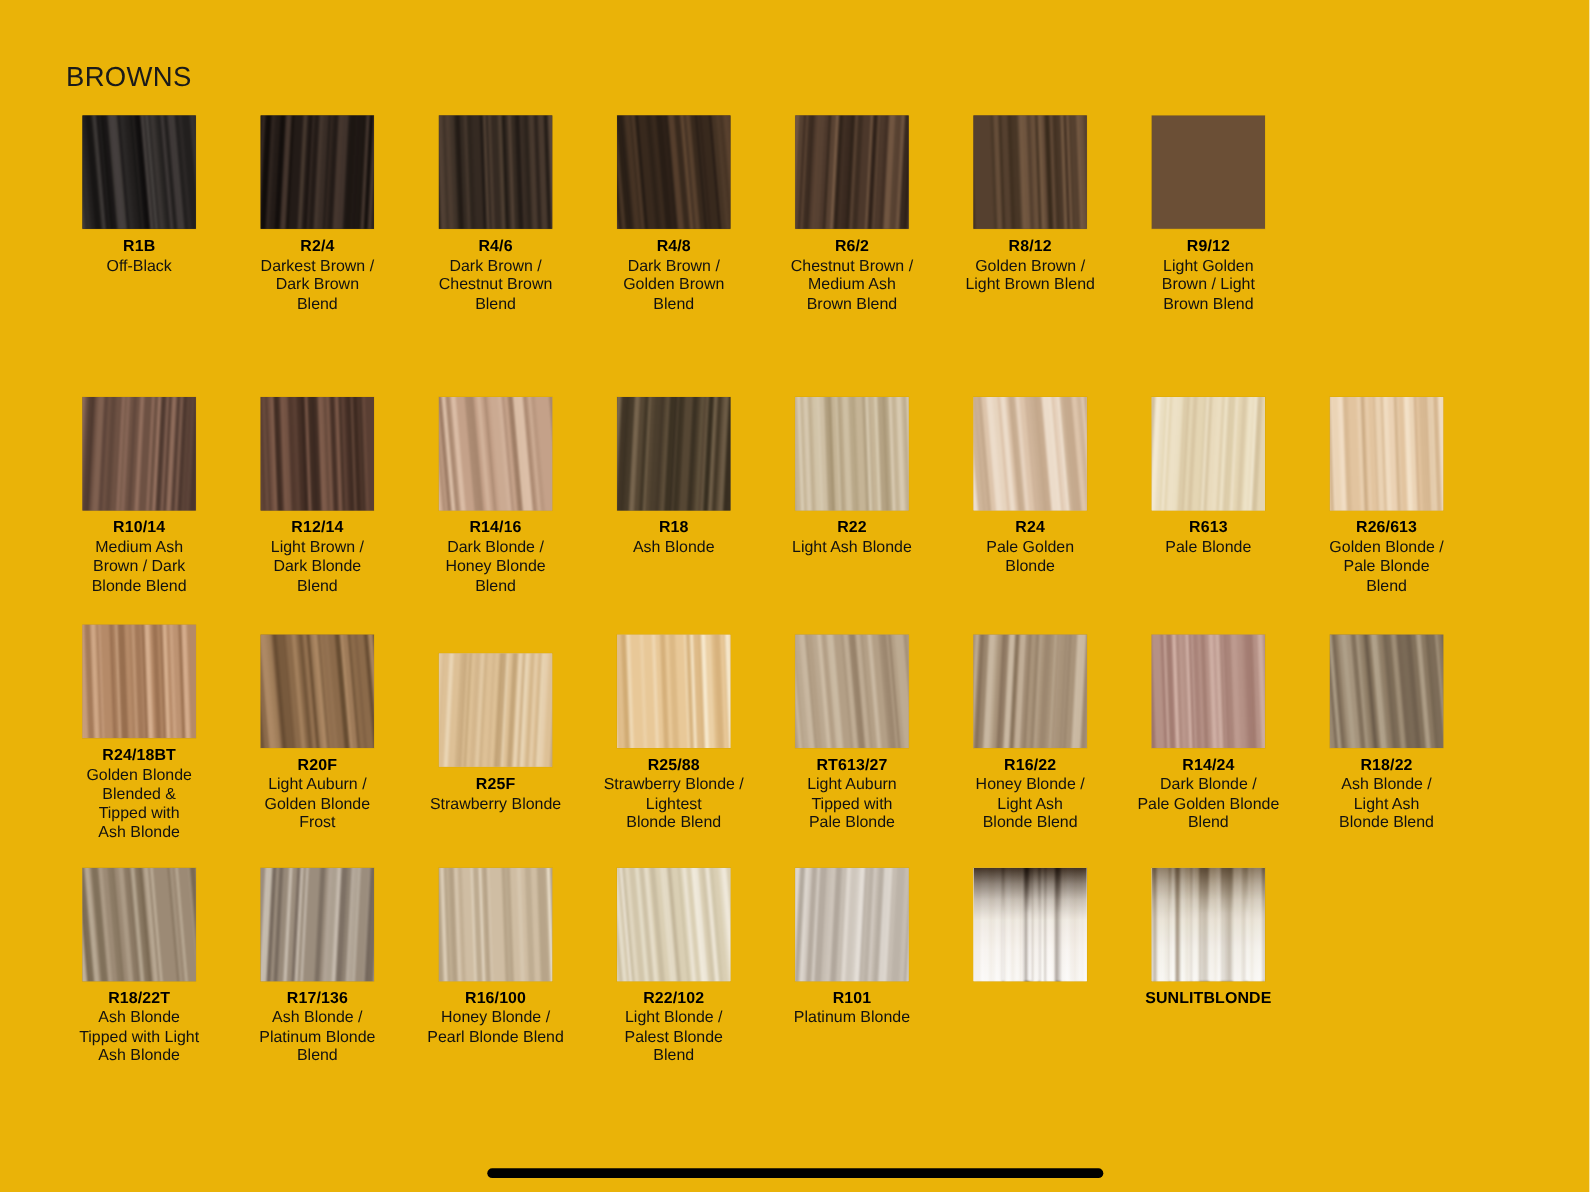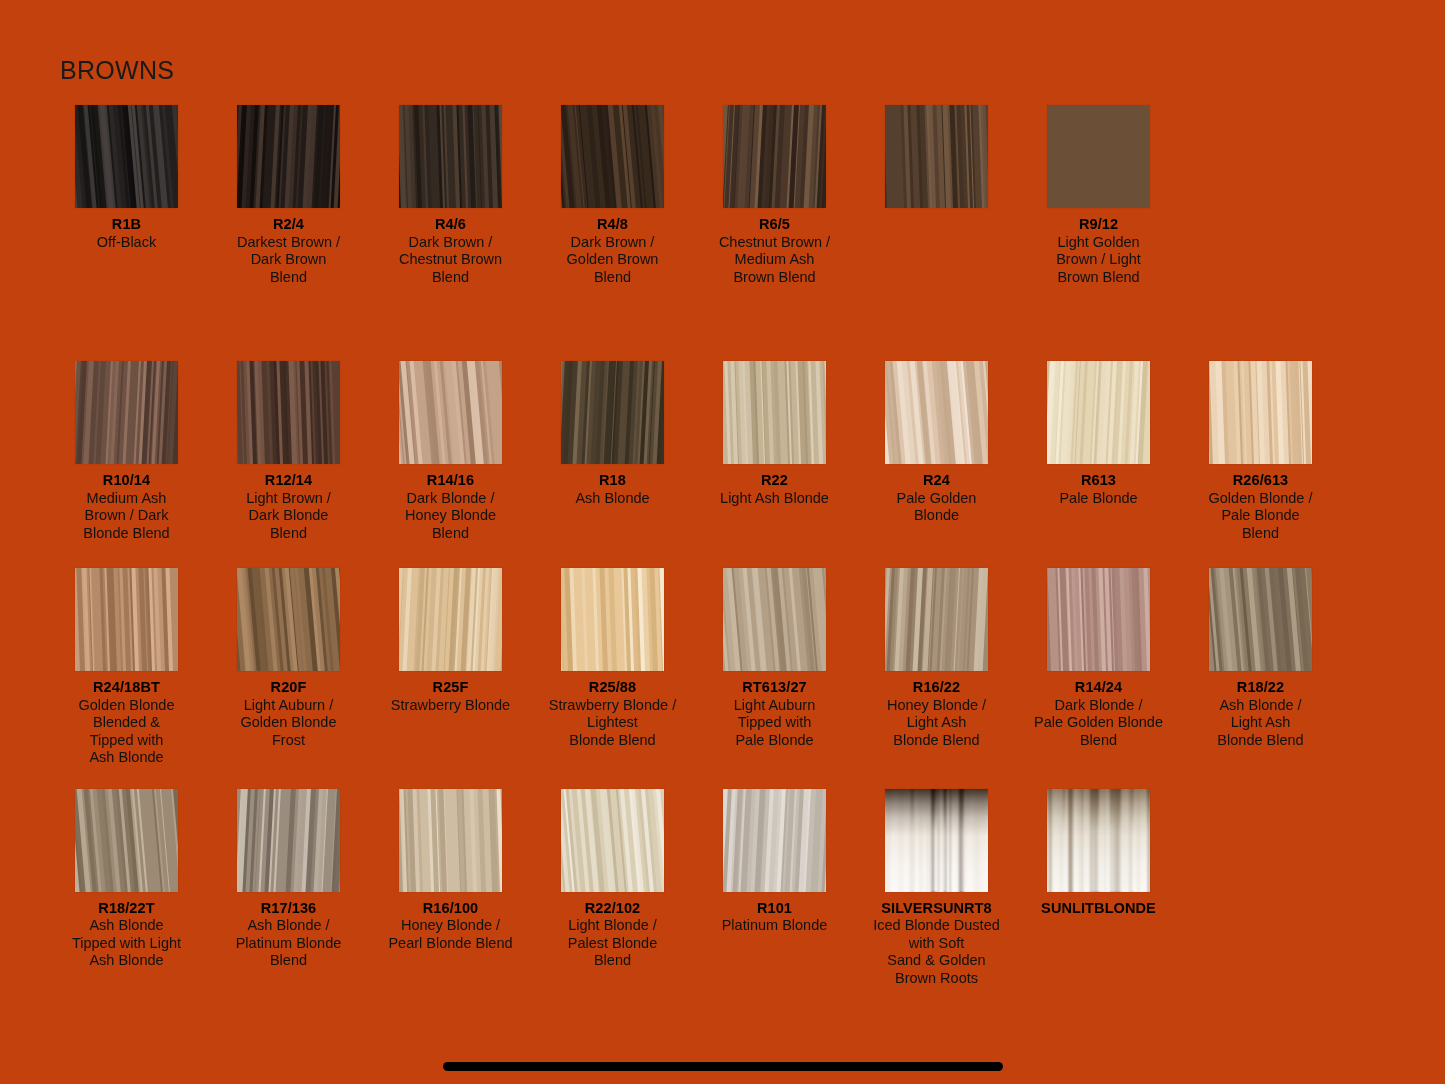--- a/index.html
+++ b/index.html
@@ -91,21 +91,21 @@
     bottom: 13px;
     width: 560px;
     height: 9px;
     border-radius: 5px;
     background: #000000;
   }
 </style>
 </head>
 <body>
 
-<div id="page" style="background: #c2410c;">
+<div id="page" style="background: #eab308;">
 
   <div class="section" id="sec-browns" style="top:58px;">
     <h2 class="section-title">BROWNS</h2>
     <div class="swatch-row" id="row-browns" style="margin-top:22px;">
         <div class="swatch-cell">
           <div class="swatch" style="background: rgb(34, 31, 30);">
             <div class="strands" style="background: linear-gradient(90deg, rgb(64, 59, 57) 0%, rgb(64, 59, 57) 2.3%, rgb(23, 21, 20) 2.3%, rgb(23, 21, 20) 4.87%, rgb(34, 31, 30) 4.87%, rgb(34, 31, 30) 7.49%, rgb(19, 17, 16) 7.49%, rgb(19, 17, 16) 9.38%, rgb(20, 18, 17) 9.38%, rgb(20, 18, 17) 11.52%, rgb(47, 43, 42) 11.52%, rgb(47, 43, 42) 12.37%, rgb(65, 60, 58) 12.37%, rgb(65, 60, 58) 13.79%, rgb(16, 14, 14) 13.79%, rgb(16, 14, 14) 16.24%, rgb(67, 62, 60) 16.24%, rgb(67, 62, 60) 18.79%, rgb(45, 42, 40) 18.79%, rgb(45, 42, 40) 21.49%, rgb(34, 31, 30) 21.49%, rgb(34, 31, 30) 23%, rgb(34, 31, 30) 23%, rgb(34, 31, 30) 23.87%, rgb(23, 21, 20) 23.87%, rgb(23, 21, 20) 26.77%, rgb(34, 31, 30) 26.77%, rgb(34, 31, 30) 27.47%, rgb(59, 55, 53) 27.47%, rgb(59, 55, 53) 29.81%, rgb(20, 17, 17) 29.81%, rgb(20, 17, 17) 30.8%, rgb(34, 31, 30) 30.8%, rgb(34, 31, 30) 31.71%, rgb(21, 19, 18) 31.71%, rgb(21, 19, 18) 33.44%, rgb(25, 22, 22) 33.44%, rgb(25, 22, 22) 35.33%, rgb(60, 55, 53) 35.33%, rgb(60, 55, 53) 36.5%, rgb(69, 63, 62) 36.5%, rgb(69, 63, 62) 39.48%, rgb(61, 56, 54) 39.48%, rgb(61, 56, 54) 40.6%, rgb(26, 23, 23) 40.6%, rgb(26, 23, 23) 41.99%, rgb(42, 39, 38) 41.99%, rgb(42, 39, 38) 44.38%, rgb(34, 31, 30) 44.38%, rgb(34, 31, 30) 47.09%, rgb(25, 23, 22) 47.09%, rgb(25, 23, 22) 48.86%, rgb(34, 31, 30) 48.86%, rgb(34, 31, 30) 49.57%, rgb(17, 15, 15) 49.57%, rgb(17, 15, 15) 51.06%, rgb(15, 13, 13) 51.06%, rgb(15, 13, 13) 53.14%, rgb(70, 64, 62) 53.14%, rgb(70, 64, 62) 54.68%, rgb(46, 42, 41) 54.68%, rgb(46, 42, 41) 55.53%, rgb(71, 66, 64) 55.53%, rgb(71, 66, 64) 56.56%, rgb(68, 63, 61) 56.56%, rgb(68, 63, 61) 57.23%, rgb(25, 23, 22) 57.23%, rgb(25, 23, 22) 58%, rgb(57, 52, 50) 58%, rgb(57, 52, 50) 60.33%, rgb(43, 40, 38) 60.33%, rgb(43, 40, 38) 61.88%, rgb(34, 31, 30) 61.88%, rgb(34, 31, 30) 63.71%, rgb(63, 57, 56) 63.71%, rgb(63, 57, 56) 65.07%, rgb(34, 31, 30) 65.07%, rgb(34, 31, 30) 67.41%, rgb(63, 57, 56) 67.41%, rgb(63, 57, 56) 69.72%, rgb(64, 59, 57) 69.72%, rgb(64, 59, 57) 70.9%, rgb(34, 31, 30) 70.9%, rgb(34, 31, 30) 73.13%, rgb(44, 40, 39) 73.13%, rgb(44, 40, 39) 74.49%, rgb(34, 31, 30) 74.49%, rgb(34, 31, 30) 77.1%, rgb(34, 31, 30) 77.1%, rgb(34, 31, 30) 78.68%, rgb(53, 49, 47) 78.68%, rgb(53, 49, 47) 80.86%, rgb(49, 44, 43) 80.86%, rgb(49, 44, 43) 83.67%, rgb(34, 31, 30) 83.67%, rgb(34, 31, 30) 84.71%, rgb(34, 31, 30) 84.71%, rgb(34, 31, 30) 86.93%, rgb(23, 21, 20) 86.93%, rgb(23, 21, 20) 88.29%, rgb(27, 24, 24) 88.29%, rgb(27, 24, 24) 88.9%, rgb(34, 31, 30) 88.9%, rgb(34, 31, 30) 90.5%, rgb(34, 31, 30) 90.5%, rgb(34, 31, 30) 92.41%, rgb(28, 25, 24) 92.41%, rgb(28, 25, 24) 95.22%, rgb(27, 24, 23) 95.22%, rgb(27, 24, 23) 97.42%, rgb(34, 31, 30) 97.42%, rgb(34, 31, 30) 99.29%, rgb(34, 31, 30) 99.29%, rgb(34, 31, 30) 100%); transform: rotate(-5deg) scale(1.3); filter: blur(0.6px);"></div>
             <div class="sheen"></div>
           </div>
           <div class="cap-wrap">
@@ -148,30 +148,35 @@
 Golden Brown
 Blend</div>
           </div>
         </div>
         <div class="swatch-cell">
           <div class="swatch" style="background: rgb(76, 56, 43);">
             <div class="strands" style="background: linear-gradient(90deg, rgb(76, 56, 43) 0%, rgb(76, 56, 43) 0.73%, rgb(97, 73, 55) 0.73%, rgb(97, 73, 55) 2.76%, rgb(63, 46, 35) 2.76%, rgb(63, 46, 35) 4.54%, rgb(111, 85, 64) 4.54%, rgb(111, 85, 64) 6.26%, rgb(76, 56, 43) 6.26%, rgb(76, 56, 43) 9.11%, rgb(59, 43, 33) 9.11%, rgb(59, 43, 33) 10.66%, rgb(50, 36, 27) 10.66%, rgb(50, 36, 27) 12.68%, rgb(98, 74, 56) 12.68%, rgb(98, 74, 56) 15%, rgb(53, 38, 29) 15%, rgb(53, 38, 29) 16.11%, rgb(118, 90, 68) 16.11%, rgb(118, 90, 68) 17.85%, rgb(111, 84, 64) 17.85%, rgb(111, 84, 64) 20.7%, rgb(58, 43, 32) 20.7%, rgb(58, 43, 32) 21.3%, rgb(98, 74, 56) 21.3%, rgb(98, 74, 56) 22.12%, rgb(67, 49, 37) 22.12%, rgb(67, 49, 37) 24.23%, rgb(116, 88, 67) 24.23%, rgb(116, 88, 67) 24.88%, rgb(62, 45, 34) 24.88%, rgb(62, 45, 34) 27.14%, rgb(53, 39, 29) 27.14%, rgb(53, 39, 29) 27.86%, rgb(76, 56, 43) 27.86%, rgb(76, 56, 43) 29.71%, rgb(90, 67, 51) 29.71%, rgb(90, 67, 51) 31.11%, rgb(87, 65, 50) 31.11%, rgb(87, 65, 50) 33.81%, rgb(76, 56, 43) 33.81%, rgb(76, 56, 43) 35.93%, rgb(48, 35, 26) 35.93%, rgb(48, 35, 26) 36.92%, rgb(88, 66, 50) 36.92%, rgb(88, 66, 50) 39.53%, rgb(119, 91, 69) 39.53%, rgb(119, 91, 69) 41.38%, rgb(47, 34, 25) 41.38%, rgb(47, 34, 25) 43.46%, rgb(63, 46, 35) 43.46%, rgb(63, 46, 35) 45.36%, rgb(58, 42, 32) 45.36%, rgb(58, 42, 32) 47.66%, rgb(47, 34, 25) 47.66%, rgb(47, 34, 25) 49.58%, rgb(87, 65, 49) 49.58%, rgb(87, 65, 49) 51.3%, rgb(60, 44, 33) 51.3%, rgb(60, 44, 33) 54.02%, rgb(76, 56, 43) 54.02%, rgb(76, 56, 43) 55.13%, rgb(76, 56, 43) 55.13%, rgb(76, 56, 43) 55.99%, rgb(76, 56, 43) 55.99%, rgb(76, 56, 43) 58.21%, rgb(119, 91, 69) 58.21%, rgb(119, 91, 69) 59.48%, rgb(48, 34, 26) 59.48%, rgb(48, 34, 26) 62.13%, rgb(117, 89, 67) 62.13%, rgb(117, 89, 67) 62.76%, rgb(76, 56, 43) 62.76%, rgb(76, 56, 43) 63.74%, rgb(76, 56, 43) 63.74%, rgb(76, 56, 43) 65.73%, rgb(65, 47, 36) 65.73%, rgb(65, 47, 36) 68%, rgb(113, 86, 65) 68%, rgb(113, 86, 65) 70.87%, rgb(88, 66, 50) 70.87%, rgb(88, 66, 50) 73.66%, rgb(76, 56, 43) 73.66%, rgb(76, 56, 43) 74.31%, rgb(109, 83, 63) 74.31%, rgb(109, 83, 63) 76.03%, rgb(49, 36, 27) 76.03%, rgb(49, 36, 27) 77.48%, rgb(59, 43, 32) 77.48%, rgb(59, 43, 32) 78.46%, rgb(46, 33, 24) 78.46%, rgb(46, 33, 24) 79.76%, rgb(48, 34, 26) 79.76%, rgb(48, 34, 26) 80.77%, rgb(76, 56, 43) 80.77%, rgb(76, 56, 43) 81.9%, rgb(76, 56, 43) 81.9%, rgb(76, 56, 43) 83.71%, rgb(102, 77, 58) 83.71%, rgb(102, 77, 58) 85.69%, rgb(76, 56, 43) 85.69%, rgb(76, 56, 43) 88.14%, rgb(76, 56, 43) 88.14%, rgb(76, 56, 43) 89.96%, rgb(94, 71, 54) 89.96%, rgb(94, 71, 54) 91.46%, rgb(98, 74, 56) 91.46%, rgb(98, 74, 56) 92.84%, rgb(53, 39, 29) 92.84%, rgb(53, 39, 29) 93.77%, rgb(58, 42, 32) 93.77%, rgb(58, 42, 32) 94.9%, rgb(91, 68, 52) 94.9%, rgb(91, 68, 52) 97.89%, rgb(76, 56, 43) 97.89%, rgb(76, 56, 43) 100%); transform: rotate(3deg) scale(1.3); filter: blur(0.6px);"></div>
             <div class="sheen"></div>
           </div>
           <div class="cap-wrap">
-            <div class="cap-code">R6/5</div>
+            <div class="cap-code">R6/2</div>
             <div class="cap-desc">Chestnut Brown /
 Medium Ash
 Brown Blend</div>
           </div>
         </div>
         <div class="swatch-cell">
           <div class="swatch" style="background: rgb(85, 64, 47);">
             <div class="strands" style="background: linear-gradient(90deg, rgb(122, 94, 70) 0%, rgb(122, 94, 70) 2.73%, rgb(95, 72, 53) 2.73%, rgb(95, 72, 53) 4.66%, rgb(85, 64, 47) 4.66%, rgb(85, 64, 47) 5.63%, rgb(59, 43, 29) 5.63%, rgb(59, 43, 29) 7.3%, rgb(85, 64, 47) 7.3%, rgb(85, 64, 47) 9.12%, rgb(121, 93, 69) 9.12%, rgb(121, 93, 69) 9.96%, rgb(69, 51, 36) 9.96%, rgb(69, 51, 36) 11.63%, rgb(125, 96, 71) 11.63%, rgb(125, 96, 71) 12.72%, rgb(125, 96, 71) 12.72%, rgb(125, 96, 71) 15.23%, rgb(85, 64, 47) 15.23%, rgb(85, 64, 47) 17.36%, rgb(62, 46, 32) 17.36%, rgb(62, 46, 32) 19.79%, rgb(85, 64, 47) 19.79%, rgb(85, 64, 47) 22.55%, rgb(85, 64, 47) 22.55%, rgb(85, 64, 47) 25.01%, rgb(85, 64, 47) 25.01%, rgb(85, 64, 47) 27.55%, rgb(85, 64, 47) 27.55%, rgb(85, 64, 47) 29.77%, rgb(73, 55, 39) 29.77%, rgb(73, 55, 39) 31.51%, rgb(101, 77, 57) 31.51%, rgb(101, 77, 57) 34.07%, rgb(66, 49, 34) 34.07%, rgb(66, 49, 34) 35.59%, rgb(85, 64, 47) 35.59%, rgb(85, 64, 47) 37.59%, rgb(85, 64, 47) 37.59%, rgb(85, 64, 47) 38.83%, rgb(63, 47, 32) 38.83%, rgb(63, 47, 32) 40.88%, rgb(72, 54, 38) 40.88%, rgb(72, 54, 38) 43.75%, rgb(97, 74, 55) 43.75%, rgb(97, 74, 55) 45.11%, rgb(119, 92, 68) 45.11%, rgb(119, 92, 68) 46.01%, rgb(111, 85, 63) 46.01%, rgb(111, 85, 63) 48.53%, rgb(85, 64, 47) 48.53%, rgb(85, 64, 47) 50.92%, rgb(104, 79, 58) 50.92%, rgb(104, 79, 58) 53.5%, rgb(59, 43, 29) 53.5%, rgb(59, 43, 29) 54.38%, rgb(113, 87, 64) 54.38%, rgb(113, 87, 64) 56.89%, rgb(98, 74, 55) 56.89%, rgb(98, 74, 55) 58.17%, rgb(57, 42, 28) 58.17%, rgb(57, 42, 28) 61.13%, rgb(98, 74, 55) 61.13%, rgb(98, 74, 55) 62.52%, rgb(67, 50, 35) 62.52%, rgb(67, 50, 35) 64.85%, rgb(74, 55, 40) 64.85%, rgb(74, 55, 40) 66.85%, rgb(116, 89, 66) 66.85%, rgb(116, 89, 66) 68.25%, rgb(67, 49, 35) 68.25%, rgb(67, 49, 35) 69.79%, rgb(124, 95, 71) 69.79%, rgb(124, 95, 71) 70.78%, rgb(67, 50, 35) 70.78%, rgb(67, 50, 35) 71.55%, rgb(85, 64, 47) 71.55%, rgb(85, 64, 47) 73.44%, rgb(85, 64, 47) 73.44%, rgb(85, 64, 47) 75.05%, rgb(121, 93, 69) 75.05%, rgb(121, 93, 69) 76.25%, rgb(108, 83, 61) 76.25%, rgb(108, 83, 61) 77.65%, rgb(103, 78, 58) 77.65%, rgb(103, 78, 58) 79.1%, rgb(85, 64, 47) 79.1%, rgb(85, 64, 47) 81.45%, rgb(85, 64, 47) 81.45%, rgb(85, 64, 47) 83.82%, rgb(71, 53, 37) 83.82%, rgb(71, 53, 37) 85.86%, rgb(72, 54, 38) 85.86%, rgb(72, 54, 38) 87.34%, rgb(72, 54, 39) 87.34%, rgb(72, 54, 39) 89.24%, rgb(115, 88, 65) 89.24%, rgb(115, 88, 65) 91.16%, rgb(56, 41, 27) 91.16%, rgb(56, 41, 27) 93.69%, rgb(66, 49, 34) 93.69%, rgb(66, 49, 34) 96.04%, rgb(85, 64, 47) 96.04%, rgb(85, 64, 47) 98.38%, rgb(65, 48, 33) 98.38%, rgb(65, 48, 33) 100%); transform: rotate(-2deg) scale(1.3); filter: blur(0.6px);"></div>
             <div class="sheen"></div>
+          </div>
+          <div class="cap-wrap">
+            <div class="cap-code">R8/12</div>
+            <div class="cap-desc">Golden Brown /
+Light Brown Blend</div>
           </div>
         </div>
         <div class="swatch-cell">
           <div class="swatch" style="background: rgb(107, 79, 54);">
             <div class="strands" style="transform: rotate(-5deg) scale(1.3); filter: blur(0.6px);"></div>
             <div class="sheen"></div>
           </div>
           <div class="cap-wrap">
             <div class="cap-code">R9/12</div>
             <div class="cap-desc">Light Golden
@@ -267,21 +272,21 @@
             <div class="sheen"></div>
           </div>
           <div class="cap-wrap">
             <div class="cap-code">R26/613</div>
             <div class="cap-desc">Golden Blonde /
 Pale Blonde
 Blend</div>
           </div>
         </div>
       </div>
-    <div class="swatch-row" id="row-blondes-1" style="margin-top:26px;">
+    <div class="swatch-row" id="row-blondes-1" style="margin-top:26px;align-items:center;">
         <div class="swatch-cell">
           <div class="swatch" style="background: rgb(181, 138, 104);">
             <div class="strands" style="background: linear-gradient(90deg, rgb(161, 119, 87) 0%, rgb(161, 119, 87) 2.18%, rgb(156, 115, 83) 2.18%, rgb(156, 115, 83) 4.96%, rgb(157, 115, 83) 4.96%, rgb(157, 115, 83) 7.19%, rgb(209, 169, 136) 7.19%, rgb(209, 169, 136) 8.74%, rgb(204, 164, 131) 8.74%, rgb(204, 164, 131) 10.46%, rgb(202, 161, 128) 10.46%, rgb(202, 161, 128) 11.82%, rgb(149, 107, 76) 11.82%, rgb(149, 107, 76) 13.29%, rgb(191, 149, 116) 13.29%, rgb(191, 149, 116) 13.91%, rgb(206, 166, 133) 13.91%, rgb(206, 166, 133) 16.15%, rgb(214, 174, 142) 16.15%, rgb(214, 174, 142) 18.68%, rgb(198, 156, 123) 18.68%, rgb(198, 156, 123) 21.15%, rgb(197, 155, 122) 21.15%, rgb(197, 155, 122) 21.82%, rgb(165, 123, 90) 21.82%, rgb(165, 123, 90) 24.76%, rgb(203, 163, 130) 24.76%, rgb(203, 163, 130) 25.43%, rgb(207, 167, 134) 25.43%, rgb(207, 167, 134) 27.49%, rgb(181, 138, 104) 27.49%, rgb(181, 138, 104) 28.39%, rgb(155, 114, 82) 28.39%, rgb(155, 114, 82) 29.07%, rgb(212, 172, 140) 29.07%, rgb(212, 172, 140) 29.69%, rgb(192, 150, 117) 29.69%, rgb(192, 150, 117) 30.4%, rgb(181, 138, 104) 30.4%, rgb(181, 138, 104) 32.31%, rgb(181, 138, 104) 32.31%, rgb(181, 138, 104) 34.87%, rgb(155, 113, 81) 34.87%, rgb(155, 113, 81) 36.54%, rgb(170, 128, 95) 36.54%, rgb(170, 128, 95) 38.02%, rgb(204, 164, 131) 38.02%, rgb(204, 164, 131) 38.98%, rgb(153, 112, 80) 38.98%, rgb(153, 112, 80) 40.08%, rgb(151, 110, 78) 40.08%, rgb(151, 110, 78) 42.98%, rgb(181, 138, 104) 42.98%, rgb(181, 138, 104) 45.54%, rgb(167, 125, 92) 45.54%, rgb(167, 125, 92) 46.68%, rgb(192, 151, 117) 46.68%, rgb(192, 151, 117) 48.44%, rgb(163, 121, 89) 48.44%, rgb(163, 121, 89) 51.36%, rgb(189, 147, 114) 51.36%, rgb(189, 147, 114) 52.16%, rgb(151, 109, 78) 52.16%, rgb(151, 109, 78) 53.38%, rgb(213, 174, 142) 53.38%, rgb(213, 174, 142) 56.14%, rgb(181, 138, 104) 56.14%, rgb(181, 138, 104) 57.76%, rgb(156, 114, 82) 57.76%, rgb(156, 114, 82) 60.55%, rgb(181, 138, 104) 60.55%, rgb(181, 138, 104) 61.48%, rgb(158, 116, 84) 61.48%, rgb(158, 116, 84) 62.53%, rgb(152, 110, 79) 62.53%, rgb(152, 110, 79) 63.26%, rgb(214, 175, 142) 63.26%, rgb(214, 175, 142) 65.31%, rgb(181, 138, 104) 65.31%, rgb(181, 138, 104) 66.56%, rgb(204, 163, 131) 66.56%, rgb(204, 163, 131) 68.48%, rgb(189, 147, 114) 68.48%, rgb(189, 147, 114) 71.36%, rgb(154, 112, 80) 71.36%, rgb(154, 112, 80) 73.32%, rgb(212, 172, 140) 73.32%, rgb(212, 172, 140) 75.91%, rgb(181, 138, 104) 75.91%, rgb(181, 138, 104) 76.84%, rgb(181, 138, 104) 76.84%, rgb(181, 138, 104) 77.65%, rgb(181, 138, 104) 77.65%, rgb(181, 138, 104) 80.34%, rgb(181, 138, 104) 80.34%, rgb(181, 138, 104) 82.35%, rgb(202, 161, 128) 82.35%, rgb(202, 161, 128) 83.34%, rgb(148, 106, 75) 83.34%, rgb(148, 106, 75) 86%, rgb(157, 115, 83) 86%, rgb(157, 115, 83) 87.14%, rgb(213, 174, 141) 87.14%, rgb(213, 174, 141) 89.36%, rgb(181, 138, 104) 89.36%, rgb(181, 138, 104) 91.43%, rgb(203, 162, 129) 91.43%, rgb(203, 162, 129) 92.97%, rgb(190, 148, 115) 92.97%, rgb(190, 148, 115) 94.5%, rgb(211, 171, 139) 94.5%, rgb(211, 171, 139) 95.88%, rgb(195, 153, 120) 95.88%, rgb(195, 153, 120) 97.98%, rgb(207, 167, 134) 97.98%, rgb(207, 167, 134) 100%); transform: rotate(-2deg) scale(1.3); filter: blur(0.6px);"></div>
             <div class="sheen"></div>
           </div>
           <div class="cap-wrap">
             <div class="cap-code">R24/18BT</div>
             <div class="cap-desc">Golden Blonde
 Blended &amp;
 Tipped with
@@ -428,27 +433,20 @@
             <div class="cap-code">R101</div>
             <div class="cap-desc">Platinum Blonde</div>
           </div>
         </div>
         <div class="swatch-cell">
           <div class="swatch" style="background: rgb(241, 236, 228);">
             <div class="strands" style="background: linear-gradient(90deg, rgb(241, 236, 228) 0%, rgb(241, 236, 228) 1.08%, rgb(71, 55, 43) 1.08%, rgb(71, 55, 43) 3.16%, rgb(248, 245, 241) 3.16%, rgb(248, 245, 241) 4.98%, rgb(118, 106, 94) 4.98%, rgb(118, 106, 94) 6.27%, rgb(185, 177, 167) 6.27%, rgb(185, 177, 167) 7.75%, rgb(241, 236, 228) 7.75%, rgb(241, 236, 228) 8.76%, rgb(185, 177, 167) 8.76%, rgb(185, 177, 167) 9.89%, rgb(253, 252, 251) 9.89%, rgb(253, 252, 251) 11.56%, rgb(93, 79, 67) 11.56%, rgb(93, 79, 67) 12.57%, rgb(241, 236, 228) 12.57%, rgb(241, 236, 228) 15.1%, rgb(241, 236, 228) 15.1%, rgb(241, 236, 228) 16.27%, rgb(249, 247, 243) 16.27%, rgb(249, 247, 243) 18.21%, rgb(248, 245, 241) 18.21%, rgb(248, 245, 241) 19.84%, rgb(241, 236, 228) 19.84%, rgb(241, 236, 228) 22.69%, rgb(250, 248, 245) 22.69%, rgb(250, 248, 245) 25.26%, rgb(253, 253, 252) 25.26%, rgb(253, 253, 252) 26.53%, rgb(246, 243, 238) 26.53%, rgb(246, 243, 238) 27.49%, rgb(244, 240, 234) 27.49%, rgb(244, 240, 234) 30.14%, rgb(251, 249, 247) 30.14%, rgb(251, 249, 247) 32.67%, rgb(250, 248, 245) 32.67%, rgb(250, 248, 245) 34.28%, rgb(170, 160, 150) 34.28%, rgb(170, 160, 150) 35.15%, rgb(241, 236, 228) 35.15%, rgb(241, 236, 228) 36.49%, rgb(253, 253, 252) 36.49%, rgb(253, 253, 252) 39.3%, rgb(241, 236, 228) 39.3%, rgb(241, 236, 228) 40.29%, rgb(244, 240, 234) 40.29%, rgb(244, 240, 234) 42.55%, rgb(241, 236, 228) 42.55%, rgb(241, 236, 228) 44.82%, rgb(246, 243, 238) 44.82%, rgb(246, 243, 238) 46.36%, rgb(101, 88, 76) 46.36%, rgb(101, 88, 76) 47.74%, rgb(86, 71, 59) 47.74%, rgb(86, 71, 59) 48.95%, rgb(195, 187, 178) 48.95%, rgb(195, 187, 178) 50.98%, rgb(250, 248, 245) 50.98%, rgb(250, 248, 245) 53.43%, rgb(241, 236, 228) 53.43%, rgb(241, 236, 228) 54.5%, rgb(77, 62, 49) 54.5%, rgb(77, 62, 49) 55.2%, rgb(251, 250, 247) 55.2%, rgb(251, 250, 247) 57.63%, rgb(140, 129, 118) 57.63%, rgb(140, 129, 118) 58.67%, rgb(250, 248, 245) 58.67%, rgb(250, 248, 245) 60.97%, rgb(249, 247, 243) 60.97%, rgb(249, 247, 243) 63.39%, rgb(114, 101, 90) 63.39%, rgb(114, 101, 90) 65.79%, rgb(141, 130, 120) 65.79%, rgb(141, 130, 120) 66.63%, rgb(247, 243, 239) 66.63%, rgb(247, 243, 239) 67.78%, rgb(241, 236, 228) 67.78%, rgb(241, 236, 228) 69.7%, rgb(251, 250, 248) 69.7%, rgb(251, 250, 248) 71.66%, rgb(248, 245, 241) 71.66%, rgb(248, 245, 241) 74.09%, rgb(241, 236, 228) 74.09%, rgb(241, 236, 228) 75.31%, rgb(245, 241, 235) 75.31%, rgb(245, 241, 235) 76.52%, rgb(241, 236, 228) 76.52%, rgb(241, 236, 228) 79.06%, rgb(252, 250, 248) 79.06%, rgb(252, 250, 248) 81.12%, rgb(250, 249, 246) 81.12%, rgb(250, 249, 246) 83.72%, rgb(253, 252, 251) 83.72%, rgb(253, 252, 251) 84.71%, rgb(73, 58, 46) 84.71%, rgb(73, 58, 46) 85.35%, rgb(165, 155, 145) 85.35%, rgb(165, 155, 145) 87.91%, rgb(246, 242, 237) 87.91%, rgb(246, 242, 237) 90.85%, rgb(177, 169, 159) 90.85%, rgb(177, 169, 159) 93.62%, rgb(120, 108, 96) 93.62%, rgb(120, 108, 96) 94.29%, rgb(253, 253, 252) 94.29%, rgb(253, 253, 252) 96.73%, rgb(250, 248, 245) 96.73%, rgb(250, 248, 245) 98.58%, rgb(241, 236, 228) 98.58%, rgb(241, 236, 228) 100%); filter: blur(0.7px); transform: scale(1.25);"></div>
             <div class="sheen" style="background: linear-gradient(90deg, rgba(255, 255, 255, 0.15) 0%, rgba(255, 255, 255, 0.15) 2.35%, rgba(255, 255, 255, 0.6) 2.35%, rgba(255, 255, 255, 0.6) 3.84%, rgba(255, 255, 255, 0.51) 3.84%, rgba(255, 255, 255, 0.51) 6.21%, rgba(255, 255, 255, 0.97) 6.21%, rgba(255, 255, 255, 0.97) 8.11%, rgba(255, 255, 255, 0.92) 8.11%, rgba(255, 255, 255, 0.92) 9.69%, rgba(255, 255, 255, 0.58) 9.69%, rgba(255, 255, 255, 0.58) 11.01%, rgba(255, 255, 255, 0.62) 11.01%, rgba(255, 255, 255, 0.62) 13.62%, rgba(255, 255, 255, 0.4) 13.62%, rgba(255, 255, 255, 0.4) 16%, rgba(255, 255, 255, 0.57) 16%, rgba(255, 255, 255, 0.57) 18.09%, rgba(255, 255, 255, 0.52) 18.09%, rgba(255, 255, 255, 0.52) 19.78%, rgba(255, 255, 255, 0.89) 19.78%, rgba(255, 255, 255, 0.89) 22.43%, rgba(255, 255, 255, 0.2) 22.43%, rgba(255, 255, 255, 0.2) 24.32%, rgba(255, 255, 255, 0.82) 24.32%, rgba(255, 255, 255, 0.82) 28.21%, rgba(255, 255, 255, 0.41) 28.21%, rgba(255, 255, 255, 0.41) 30.82%, rgba(255, 255, 255, 0.47) 30.82%, rgba(255, 255, 255, 0.47) 33.28%, rgba(255, 255, 255, 0.39) 33.28%, rgba(255, 255, 255, 0.39) 36.73%, rgba(255, 255, 255, 0.81) 36.73%, rgba(255, 255, 255, 0.81) 40.72%, rgba(255, 255, 255, 0.25) 40.72%, rgba(255, 255, 255, 0.25) 41.77%, rgba(255, 255, 255, 0.23) 41.77%, rgba(255, 255, 255, 0.23) 43.85%, rgba(255, 255, 255, 0.95) 43.85%, rgba(255, 255, 255, 0.95) 44.88%, rgba(255, 255, 255, 0.54) 44.88%, rgba(255, 255, 255, 0.54) 47.25%, rgba(255, 255, 255, 0.9) 47.25%, rgba(255, 255, 255, 0.9) 50.29%, rgba(255, 255, 255, 0.99) 50.29%, rgba(255, 255, 255, 0.99) 51.77%, rgba(255, 255, 255, 0.2) 51.77%, rgba(255, 255, 255, 0.2) 55.44%, rgba(255, 255, 255, 0.86) 55.44%, rgba(255, 255, 255, 0.86) 57.48%, rgba(255, 255, 255, 0.65) 57.48%, rgba(255, 255, 255, 0.65) 60.04%, rgba(255, 255, 255, 0.23) 60.04%, rgba(255, 255, 255, 0.23) 63.72%, rgba(255, 255, 255, 0.67) 63.72%, rgba(255, 255, 255, 0.67) 66.05%, rgba(255, 255, 255, 0.92) 66.05%, rgba(255, 255, 255, 0.92) 69.06%, rgba(255, 255, 255, 0.35) 69.06%, rgba(255, 255, 255, 0.35) 71.68%, rgba(255, 255, 255, 0.48) 71.68%, rgba(255, 255, 255, 0.48) 74.34%, rgba(255, 255, 255, 0.67) 74.34%, rgba(255, 255, 255, 0.67) 77.38%, rgba(255, 255, 255, 0.72) 77.38%, rgba(255, 255, 255, 0.72) 79.64%, rgba(255, 255, 255, 0.86) 79.64%, rgba(255, 255, 255, 0.86) 82.86%, rgba(255, 255, 255, 0.89) 82.86%, rgba(255, 255, 255, 0.89) 84.29%, rgba(255, 255, 255, 0.19) 84.29%, rgba(255, 255, 255, 0.19) 87.08%, rgba(255, 255, 255, 0.26) 87.08%, rgba(255, 255, 255, 0.26) 89.87%, rgba(255, 255, 255, 0.47) 89.87%, rgba(255, 255, 255, 0.47) 91.24%, rgba(255, 255, 255, 0.63) 91.24%, rgba(255, 255, 255, 0.63) 94.23%, rgba(255, 255, 255, 0.95) 94.23%, rgba(255, 255, 255, 0.95) 95.81%, rgba(255, 255, 255, 0.39) 95.81%, rgba(255, 255, 255, 0.39) 97.43%, rgba(255, 255, 255, 0.89) 97.43%, rgba(255, 255, 255, 0.89) 100%); mask-image: linear-gradient(rgba(0, 0, 0, 0) 0%, rgba(0, 0, 0, 0.25) 10%, rgb(0, 0, 0) 40%, rgb(0, 0, 0) 100%); filter: blur(1.1px);"></div>
             <div class="sheen" style="background: linear-gradient(rgb(58, 42, 29) 0%, rgb(140, 129, 119) 14%, rgb(201, 193, 184) 28%, rgb(241, 236, 228) 46%, rgb(249, 246, 243) 72%, rgb(252, 251, 250) 100%); mix-blend-mode: multiply; opacity: 0.95;"></div>
           </div>
-          <div class="cap-wrap">
-            <div class="cap-code">SILVERSUNRT8</div>
-            <div class="cap-desc">Iced Blonde Dusted
-with Soft
-Sand &amp; Golden
-Brown Roots</div>
-          </div>
         </div>
         <div class="swatch-cell">
           <div class="swatch" style="background: rgb(236, 230, 219);">
             <div class="strands" style="background: linear-gradient(90deg, rgb(236, 230, 219) 0%, rgb(236, 230, 219) 0.68%, rgb(210, 201, 187) 0.68%, rgb(210, 201, 187) 3.28%, rgb(242, 238, 231) 3.28%, rgb(242, 238, 231) 3.97%, rgb(236, 230, 219) 3.97%, rgb(236, 230, 219) 5.21%, rgb(236, 230, 219) 5.21%, rgb(236, 230, 219) 7.3%, rgb(236, 230, 219) 7.3%, rgb(236, 230, 219) 8.47%, rgb(241, 236, 228) 8.47%, rgb(241, 236, 228) 10.21%, rgb(253, 252, 251) 10.21%, rgb(253, 252, 251) 11.48%, rgb(251, 249, 247) 11.48%, rgb(251, 249, 247) 13.96%, rgb(148, 132, 111) 13.96%, rgb(148, 132, 111) 15.5%, rgb(147, 131, 110) 15.5%, rgb(147, 131, 110) 17.35%, rgb(236, 230, 219) 17.35%, rgb(236, 230, 219) 19.39%, rgb(165, 150, 131) 19.39%, rgb(165, 150, 131) 20.49%, rgb(199, 189, 173) 20.49%, rgb(199, 189, 173) 21.27%, rgb(250, 248, 245) 21.27%, rgb(250, 248, 245) 24.27%, rgb(248, 246, 242) 24.27%, rgb(248, 246, 242) 25.8%, rgb(244, 241, 235) 25.8%, rgb(244, 241, 235) 28%, rgb(193, 182, 166) 28%, rgb(193, 182, 166) 29.2%, rgb(253, 253, 252) 29.2%, rgb(253, 253, 252) 31.12%, rgb(168, 154, 136) 31.12%, rgb(168, 154, 136) 34.09%, rgb(252, 252, 250) 34.09%, rgb(252, 252, 250) 37.04%, rgb(236, 230, 219) 37.04%, rgb(236, 230, 219) 39.9%, rgb(160, 145, 126) 39.9%, rgb(160, 145, 126) 40.54%, rgb(249, 247, 244) 40.54%, rgb(249, 247, 244) 42.3%, rgb(236, 230, 219) 42.3%, rgb(236, 230, 219) 44.58%, rgb(158, 143, 123) 44.58%, rgb(158, 143, 123) 47.35%, rgb(154, 138, 118) 47.35%, rgb(154, 138, 118) 50.17%, rgb(236, 230, 219) 50.17%, rgb(236, 230, 219) 51.08%, rgb(236, 230, 219) 51.08%, rgb(236, 230, 219) 52.66%, rgb(236, 230, 219) 52.66%, rgb(236, 230, 219) 54.14%, rgb(248, 245, 241) 54.14%, rgb(248, 245, 241) 56.63%, rgb(147, 130, 109) 56.63%, rgb(147, 130, 109) 57.41%, rgb(175, 162, 144) 57.41%, rgb(175, 162, 144) 58.53%, rgb(166, 152, 133) 58.53%, rgb(166, 152, 133) 60.66%, rgb(159, 145, 125) 60.66%, rgb(159, 145, 125) 63.05%, rgb(244, 240, 234) 63.05%, rgb(244, 240, 234) 65.97%, rgb(248, 246, 242) 65.97%, rgb(248, 246, 242) 68.28%, rgb(207, 198, 183) 68.28%, rgb(207, 198, 183) 69.83%, rgb(197, 187, 171) 69.83%, rgb(197, 187, 171) 71.5%, rgb(246, 243, 238) 71.5%, rgb(246, 243, 238) 72.74%, rgb(236, 230, 219) 72.74%, rgb(236, 230, 219) 74.01%, rgb(236, 230, 219) 74.01%, rgb(236, 230, 219) 74.84%, rgb(248, 245, 241) 74.84%, rgb(248, 245, 241) 77.38%, rgb(249, 247, 243) 77.38%, rgb(249, 247, 243) 79.15%, rgb(173, 160, 142) 79.15%, rgb(173, 160, 142) 80.73%, rgb(236, 230, 219) 80.73%, rgb(236, 230, 219) 83.71%, rgb(241, 236, 228) 83.71%, rgb(241, 236, 228) 86.26%, rgb(236, 230, 219) 86.26%, rgb(236, 230, 219) 88.62%, rgb(236, 230, 219) 88.62%, rgb(236, 230, 219) 89.97%, rgb(236, 230, 219) 89.97%, rgb(236, 230, 219) 92.75%, rgb(188, 176, 160) 92.75%, rgb(188, 176, 160) 94.08%, rgb(240, 235, 227) 94.08%, rgb(240, 235, 227) 96.59%, rgb(236, 230, 219) 96.59%, rgb(236, 230, 219) 98.75%, rgb(165, 151, 132) 98.75%, rgb(165, 151, 132) 100%); filter: blur(0.7px); transform: scale(1.25);"></div>
             <div class="sheen" style="background: linear-gradient(90deg, rgba(255, 255, 255, 0.47) 0%, rgba(255, 255, 255, 0.47) 1.76%, rgba(255, 255, 255, 0.27) 1.76%, rgba(255, 255, 255, 0.27) 5.42%, rgba(255, 255, 255, 0.46) 5.42%, rgba(255, 255, 255, 0.46) 7.87%, rgba(255, 255, 255, 0.61) 7.87%, rgba(255, 255, 255, 0.61) 9.8%, rgba(255, 255, 255, 0.7) 9.8%, rgba(255, 255, 255, 0.7) 11.21%, rgba(255, 255, 255, 0.3) 11.21%, rgba(255, 255, 255, 0.3) 12.87%, rgba(255, 255, 255, 0.24) 12.87%, rgba(255, 255, 255, 0.24) 14.88%, rgba(255, 255, 255, 0.93) 14.88%, rgba(255, 255, 255, 0.93) 18.11%, rgba(255, 255, 255, 0.66) 18.11%, rgba(255, 255, 255, 0.66) 19.74%, rgba(255, 255, 255, 0.7) 19.74%, rgba(255, 255, 255, 0.7) 20.74%, rgba(255, 255, 255, 0.17) 20.74%, rgba(255, 255, 255, 0.17) 24.39%, rgba(255, 255, 255, 0.34) 24.39%, rgba(255, 255, 255, 0.34) 25.76%, rgba(255, 255, 255, 0.35) 25.76%, rgba(255, 255, 255, 0.35) 28.2%, rgba(255, 255, 255, 0.61) 28.2%, rgba(255, 255, 255, 0.61) 29.88%, rgba(255, 255, 255, 0.25) 29.88%, rgba(255, 255, 255, 0.25) 31.26%, rgba(255, 255, 255, 0.55) 31.26%, rgba(255, 255, 255, 0.55) 33.59%, rgba(255, 255, 255, 0.62) 33.59%, rgba(255, 255, 255, 0.62) 37.43%, rgba(255, 255, 255, 0.89) 37.43%, rgba(255, 255, 255, 0.89) 41.13%, rgba(255, 255, 255, 0.49) 41.13%, rgba(255, 255, 255, 0.49) 42.32%, rgba(255, 255, 255, 0.69) 42.32%, rgba(255, 255, 255, 0.69) 45.46%, rgba(255, 255, 255, 0.61) 45.46%, rgba(255, 255, 255, 0.61) 48.29%, rgba(255, 255, 255, 0.68) 48.29%, rgba(255, 255, 255, 0.68) 49.33%, rgba(255, 255, 255, 0.88) 49.33%, rgba(255, 255, 255, 0.88) 52.43%, rgba(255, 255, 255, 0.77) 52.43%, rgba(255, 255, 255, 0.77) 56.21%, rgba(255, 255, 255, 0.34) 56.21%, rgba(255, 255, 255, 0.34) 58.6%, rgba(255, 255, 255, 0.84) 58.6%, rgba(255, 255, 255, 0.84) 61.33%, rgba(255, 255, 255, 0.57) 61.33%, rgba(255, 255, 255, 0.57) 62.41%, rgba(255, 255, 255, 0.79) 62.41%, rgba(255, 255, 255, 0.79) 63.67%, rgba(255, 255, 255, 0.64) 63.67%, rgba(255, 255, 255, 0.64) 66.22%, rgba(255, 255, 255, 0.52) 66.22%, rgba(255, 255, 255, 0.52) 68.97%, rgba(255, 255, 255, 0.42) 68.97%, rgba(255, 255, 255, 0.42) 70.13%, rgba(255, 255, 255, 0.76) 70.13%, rgba(255, 255, 255, 0.76) 71.7%, rgba(255, 255, 255, 0.67) 71.7%, rgba(255, 255, 255, 0.67) 74.99%, rgba(255, 255, 255, 0.56) 74.99%, rgba(255, 255, 255, 0.56) 76.1%, rgba(255, 255, 255, 0.42) 76.1%, rgba(255, 255, 255, 0.42) 79.41%, rgba(255, 255, 255, 0.66) 79.41%, rgba(255, 255, 255, 0.66) 81.14%, rgba(255, 255, 255, 0.42) 81.14%, rgba(255, 255, 255, 0.42) 82.75%, rgba(255, 255, 255, 0.96) 82.75%, rgba(255, 255, 255, 0.96) 86.55%, rgba(255, 255, 255, 0.57) 86.55%, rgba(255, 255, 255, 0.57) 88.11%, rgba(255, 255, 255, 0.51) 88.11%, rgba(255, 255, 255, 0.51) 89.82%, rgba(255, 255, 255, 0.76) 89.82%, rgba(255, 255, 255, 0.76) 93.35%, rgba(255, 255, 255, 0.88) 93.35%, rgba(255, 255, 255, 0.88) 95.18%, rgba(255, 255, 255, 0.87) 95.18%, rgba(255, 255, 255, 0.87) 97.07%, rgba(255, 255, 255, 0.29) 97.07%, rgba(255, 255, 255, 0.29) 98.6%, rgba(255, 255, 255, 0.82) 98.6%, rgba(255, 255, 255, 0.82) 100%); mask-image: linear-gradient(rgba(0, 0, 0, 0) 0%, rgba(0, 0, 0, 0.25) 10%, rgb(0, 0, 0) 40%, rgb(0, 0, 0) 100%); filter: blur(1.1px);"></div>
             <div class="sheen" style="background: linear-gradient(rgb(141, 124, 102) 0%, rgb(184, 172, 155) 14%, rgb(215, 207, 193) 28%, rgb(236, 230, 219) 46%, rgb(246, 244, 239) 72%, rgb(251, 250, 248) 100%); mix-blend-mode: multiply; opacity: 0.95;"></div>
           </div>
           <div class="cap-wrap">
             <div class="cap-code">SUNLITBLONDE</div>
           </div>

